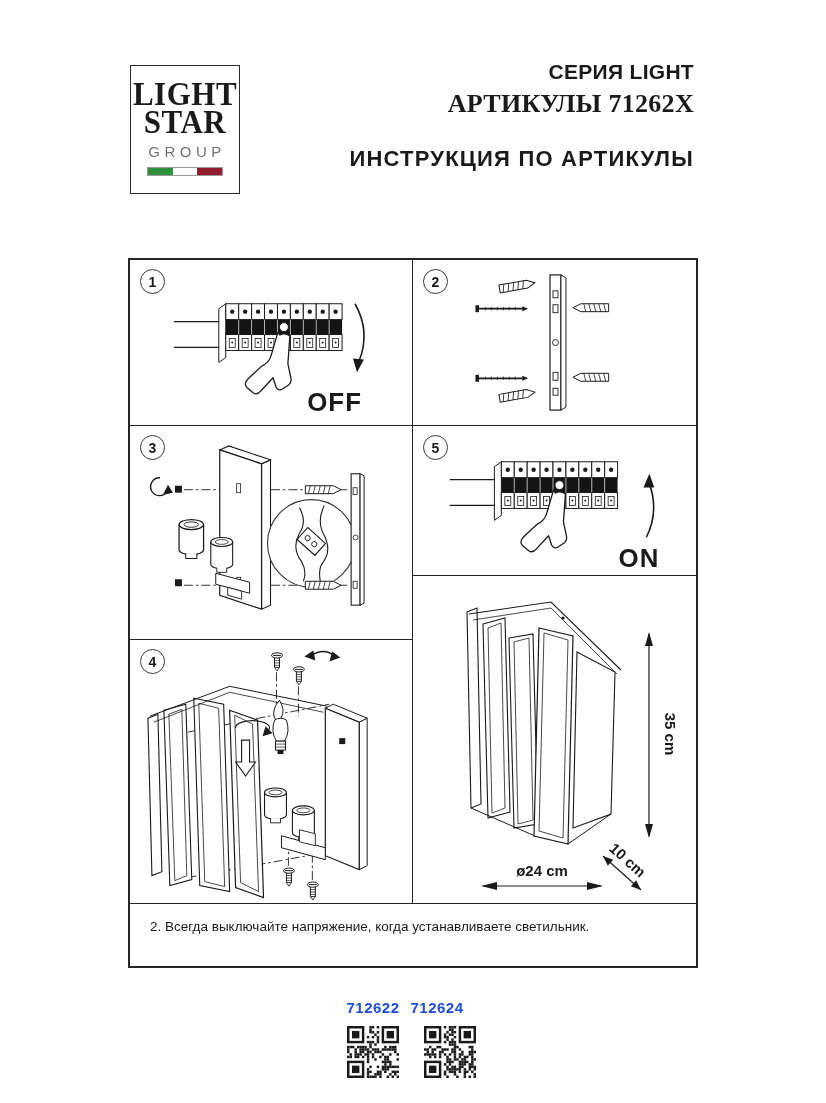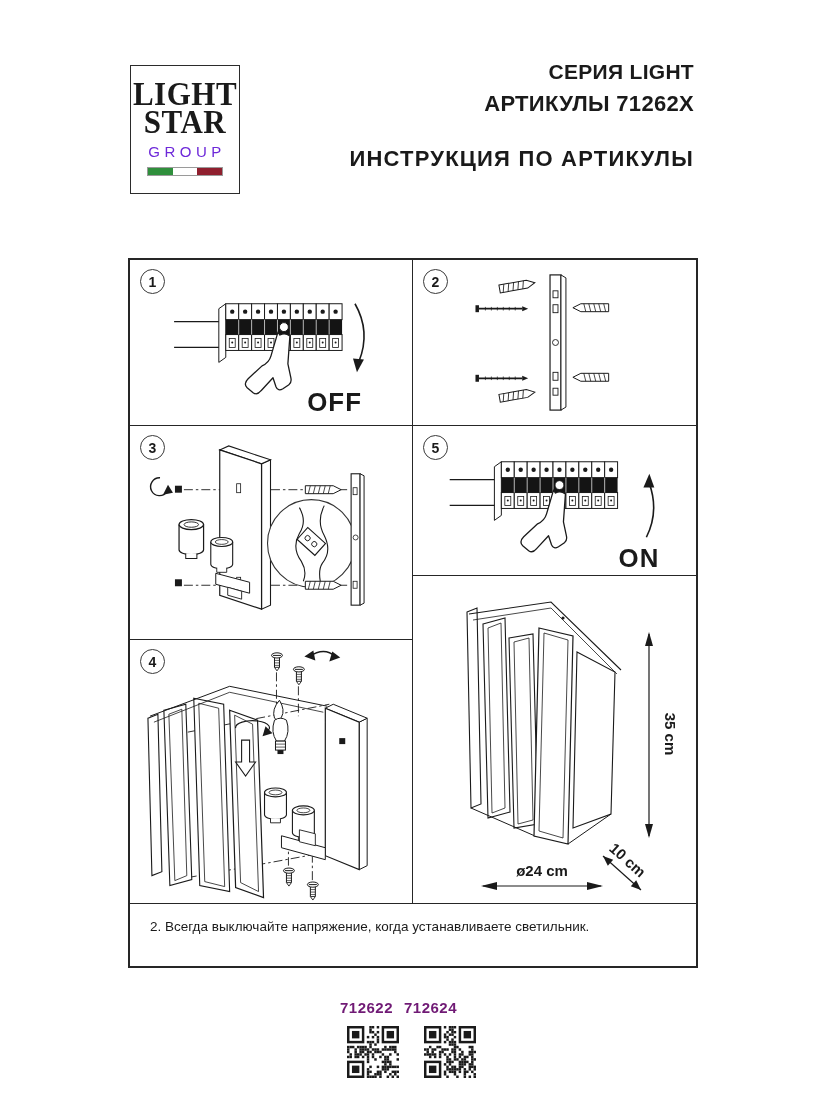--- a/index.html
+++ b/index.html
@@ -4,42 +4,42 @@
 <style>
   html,body{margin:0;padding:0;background:#fff;}
   .page{position:relative;width:826px;height:1103px;background:#fff;overflow:hidden;
         font-family:"Liberation Sans",sans-serif;color:#1a1a1a;}
   
   .logo-box{position:absolute;left:130px;top:65px;width:110px;height:129px;
             border:1.5px solid #2b2b2b;background:#fff;text-align:center;box-sizing:border-box;}
   .logo-light,.logo-star{font-family:"Liberation Serif",serif;font-weight:700;
             font-size:31px;line-height:28px;letter-spacing:.5px;transform:scaleY(1.08);}
   .logo-light{margin-top:14px;}
-  .logo-group{font-size:15px;letter-spacing:4.5px;color:#6d28d9;margin-top:7px;text-indent:4px;}
+  .logo-group{font-size:15px;letter-spacing:4.5px;color:#737373;margin-top:7px;text-indent:4px;}
   .logo-flag{width:74px;height:7px;margin:8px auto 0;display:flex;outline:1px solid #9a9a9a;}
   .logo-flag span{flex:1;height:100%;}
   .hdr{position:absolute;right:132px;top:60px;text-align:right;font-weight:700;}
   .hdr-series{font-size:21px;line-height:24px;letter-spacing:.3px;}
-  .hdr-articles{font-size:22px;line-height:24px;margin-top:8px;letter-spacing:.3px;}
+  .hdr-articles{font-size:26px;line-height:24px;margin-top:8px;letter-spacing:.3px;font-family:Liberation Serif, serif;}
   .hdr-title{font-size:22px;line-height:27px;margin-top:29px;letter-spacing:1.2px;}
   
   .tbl{position:absolute;left:128px;top:258px;width:570px;height:710px;
        border:2px solid #262626;box-sizing:border-box;}
   .cell{position:absolute;box-sizing:border-box;background:#fff;}
   .b-r{border-right:1.6px solid #262626;}
   .b-b{border-bottom:1.6px solid #262626;}
   .b-t{border-top:1.6px solid #262626;}
   .cell svg{position:absolute;left:0;top:0;width:100%;height:100%;}
   .badge{position:absolute;left:10px;top:9px;width:25px;height:25px;border:1.4px solid #3a3a3a;
          border-radius:50%;font-size:14px;font-weight:700;text-align:center;line-height:24px;
          box-sizing:border-box;background:#fff;z-index:3;}
   .notes{padding:12px 10px 0 20px;font-size:13.5px;line-height:22px;}
   
-  .code{position:absolute;top:999px;width:66px;font-size:15px;
-        font-weight:700;letter-spacing:.5px;color:#701a75;}
+  .code{position:absolute;top:999px;width:66px;text-align:center;font-size:15px;
+        font-weight:700;letter-spacing:.5px;color:#1d4ed8;}
   .qr{position:absolute;top:1026px;width:52px;height:52px;}
   svg{font-family:"Liberation Sans",sans-serif;}
   svg text{fill:#1a1a1a;}
   .sw-label{font-size:26px;font-weight:600;letter-spacing:1px;}
   .dim-label{font-size:15px;font-weight:700;}
 </style>
 </head>
 <body>
 
 <div class="page">

